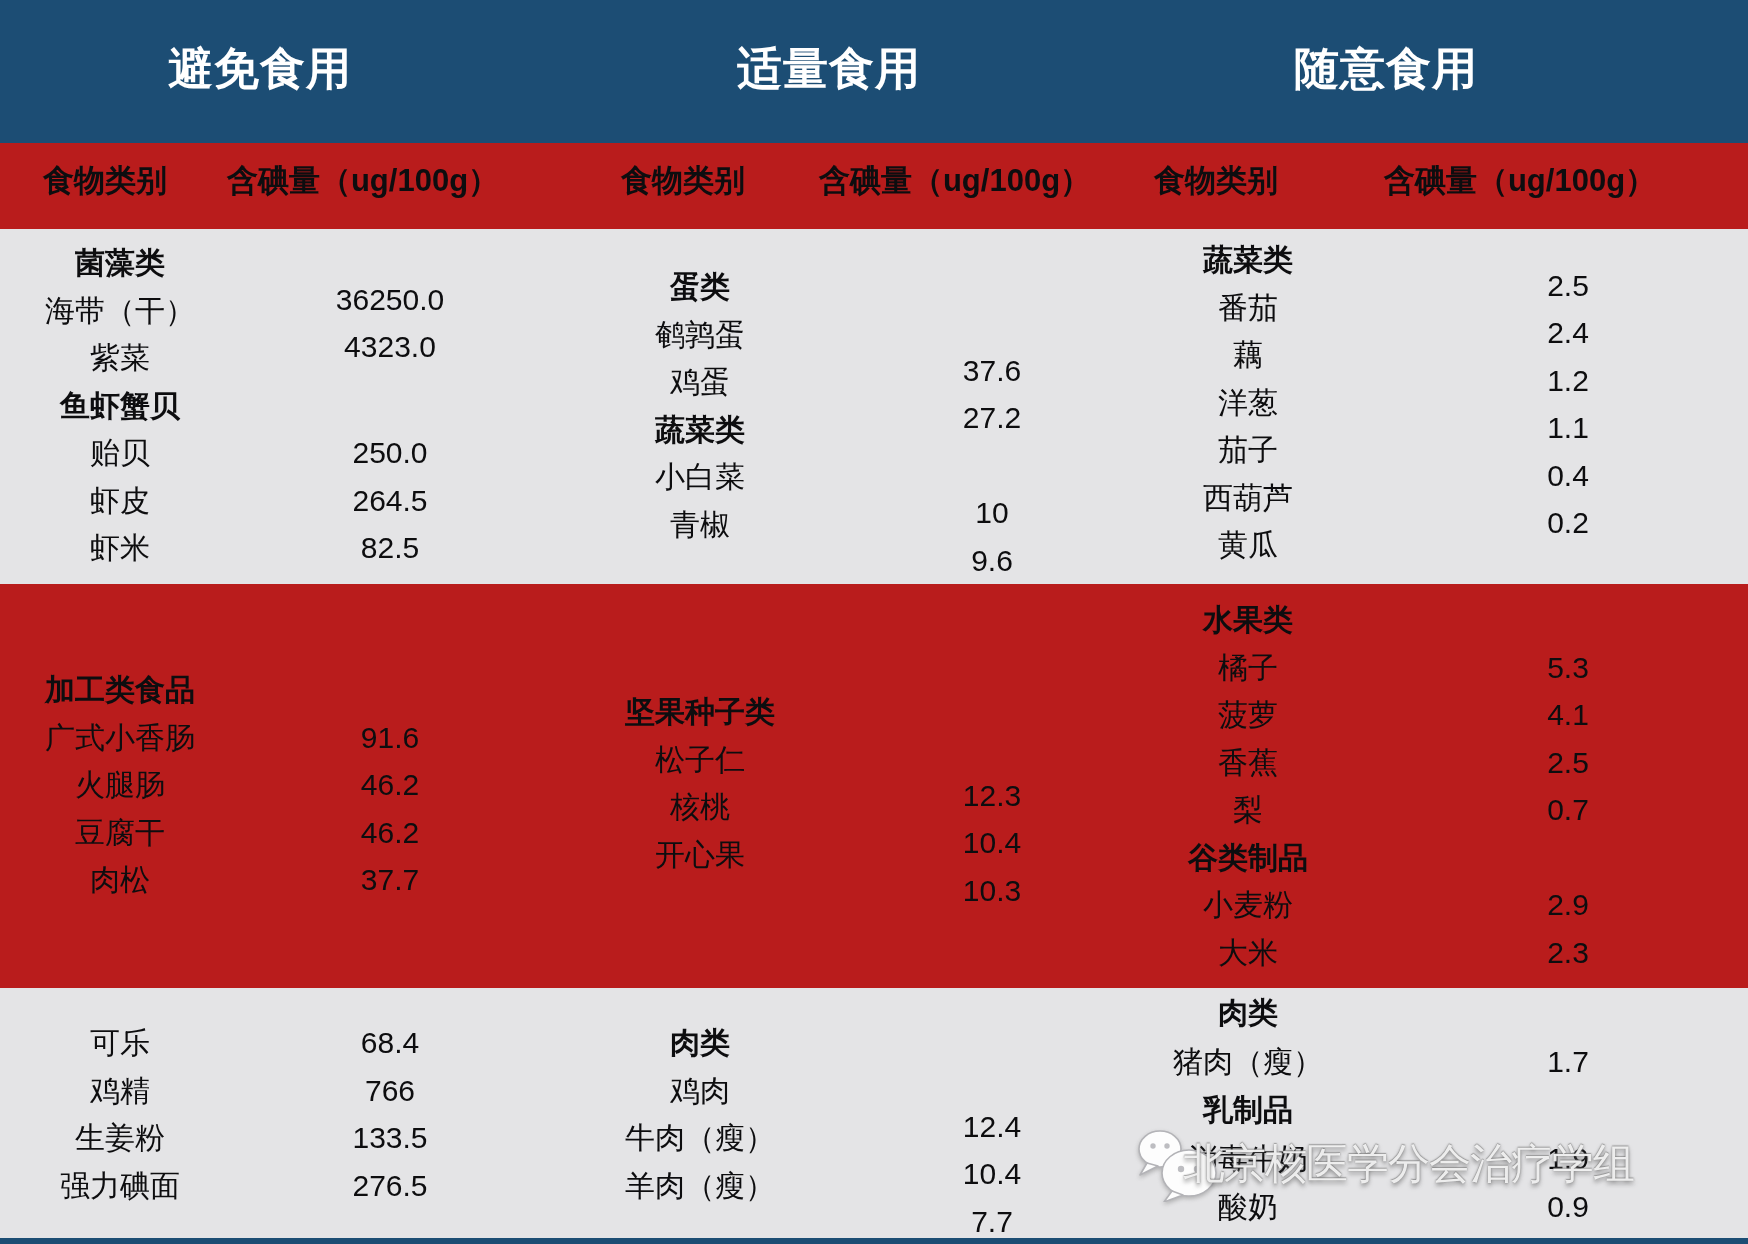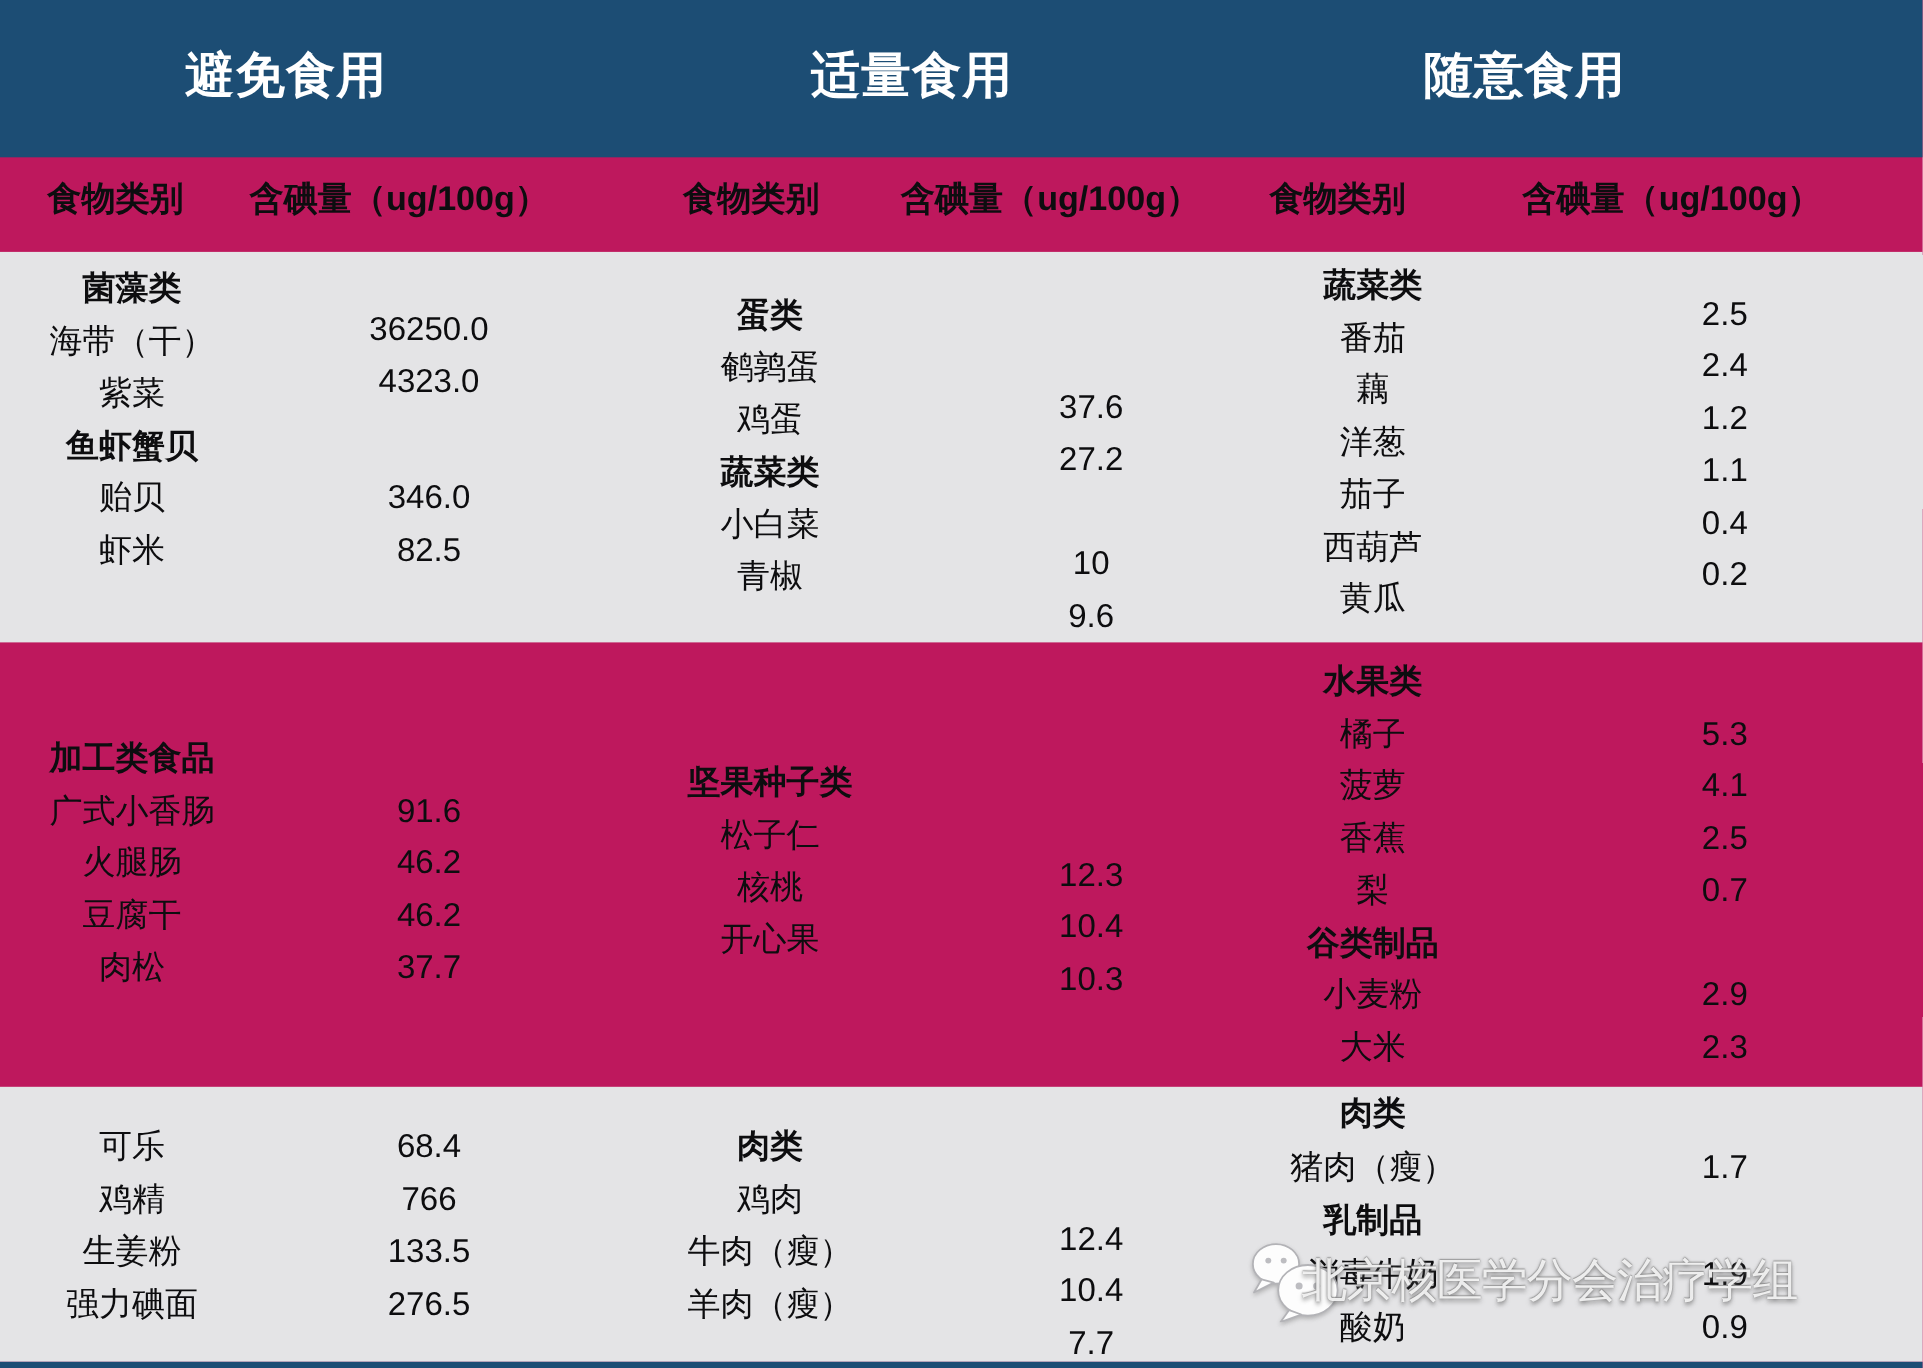--- a/index.html
+++ b/index.html
@@ -1,20 +1,20 @@
 <!DOCTYPE html>
 <html><head>
 <meta charset="utf-8">
 <style>
   html,body{margin:0;padding:0;background:#ffffff;}
   .canvas{
     position:relative;
     width:1748px;height:1244px;
     overflow:hidden;
-    background:#be185d;
+    background:#b91c1c;
     color:#0d0d0f;
     font-family:"Liberation Sans","DejaVu Sans",sans-serif;
   }
   .band{position:absolute;left:0;width:1748px;}
   #band-top{top:0;height:143px;background:var(--blue,#1c4d74);}
   #band-a{top:229px;height:355px;background:var(--gray,#e4e4e6);}
   #band-c{top:988px;height:250px;background:var(--gray,#e4e4e6);}
   #band-bottom{top:1238px;height:6px;background:var(--blue,#1c4d74);}
 
   .sec-title{
@@ -95,21 +95,25 @@
       </div>
       <div class="row">
         <span class="lab">紫菜</span>
         <span class="val">4323.0</span>
       </div>
       <div class="row group">
         <span class="lab">鱼虾蟹贝</span>
       </div>
       <div class="row">
         <span class="lab">贻贝</span>
-        <span class="val">346.0</span>
+        <span class="val">250.0</span>
+      </div>
+      <div class="row">
+        <span class="lab">虾皮</span>
+        <span class="val">264.5</span>
       </div>
       <div class="row">
         <span class="lab">虾米</span>
         <span class="val">82.5</span>
       </div>
     </div>
   <div class="zone c0" id="z01">
       <div class="row group">
         <span class="lab">加工类食品</span>
       </div>

